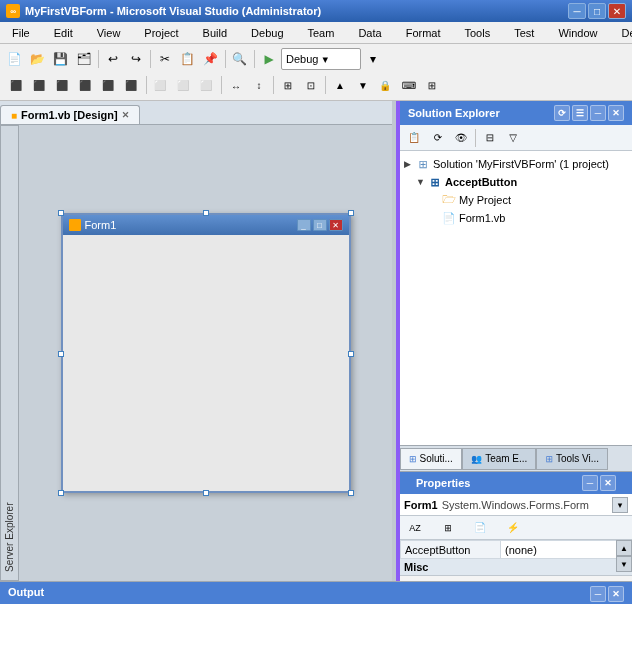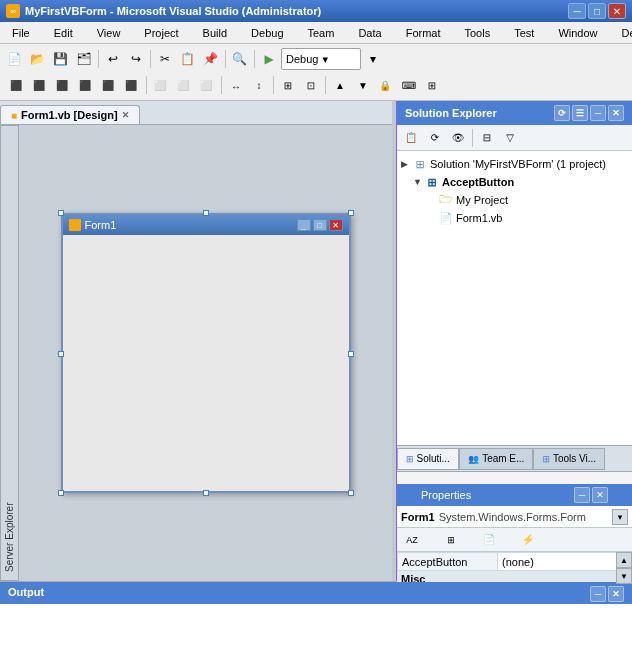--- a/index.html
+++ b/index.html
@@ -186,21 +186,21 @@
       background: white;
       border: 1px solid #4080c0;
     }
 
     
     .right-panel {
       width: 236px;
       display: flex;
       flex-direction: column;
       background: #b91c1c;
-      border-left: 1px solid #8b5cf6;
+      border-left: 4px solid #8b5cf6;
       justify-content: space-between;
     }
 
     .panel-header {
       height: 24px;
       background: #4a7fd4;
       color: white;
       display: flex;
       align-items: center;
       padding: 0 8px;
@@ -277,28 +277,28 @@
     .props-panel {
       background: #f4f4f4;
       border-top: 1px solid #a0a8b0;
       height: 110px;
     }
     .props-header {
       height: 22px;
       background: #4a7fd4;
       color: white;
       display: flex; align-items: center;
-      padding: 0 24px; font-size: 11px; font-weight: normal; margin-top: 12px;
+      padding: 0 16px; font-size: 11px; font-weight: bold;
     }
     .props-toolbar {
       height: 24px;
       background: #f0f4f8;
       border-bottom: 1px solid #c0c8d0;
       display: flex; align-items: center;
-      padding: 0 4px; gap: 17px;
+      padding: 0 4px; gap: 11px;
     }
     .props-obj-line {
       height: 22px;
       display: flex; align-items: center;
       padding: 0 4px;
       border-bottom: 1px solid #c0c8d0;
       background: white;
     }
     .props-obj-name { font-size: 11px; font-weight: bold; margin-right: 4px; }
     .props-obj-type { font-size: 11px; color: #444; flex: 1; }

